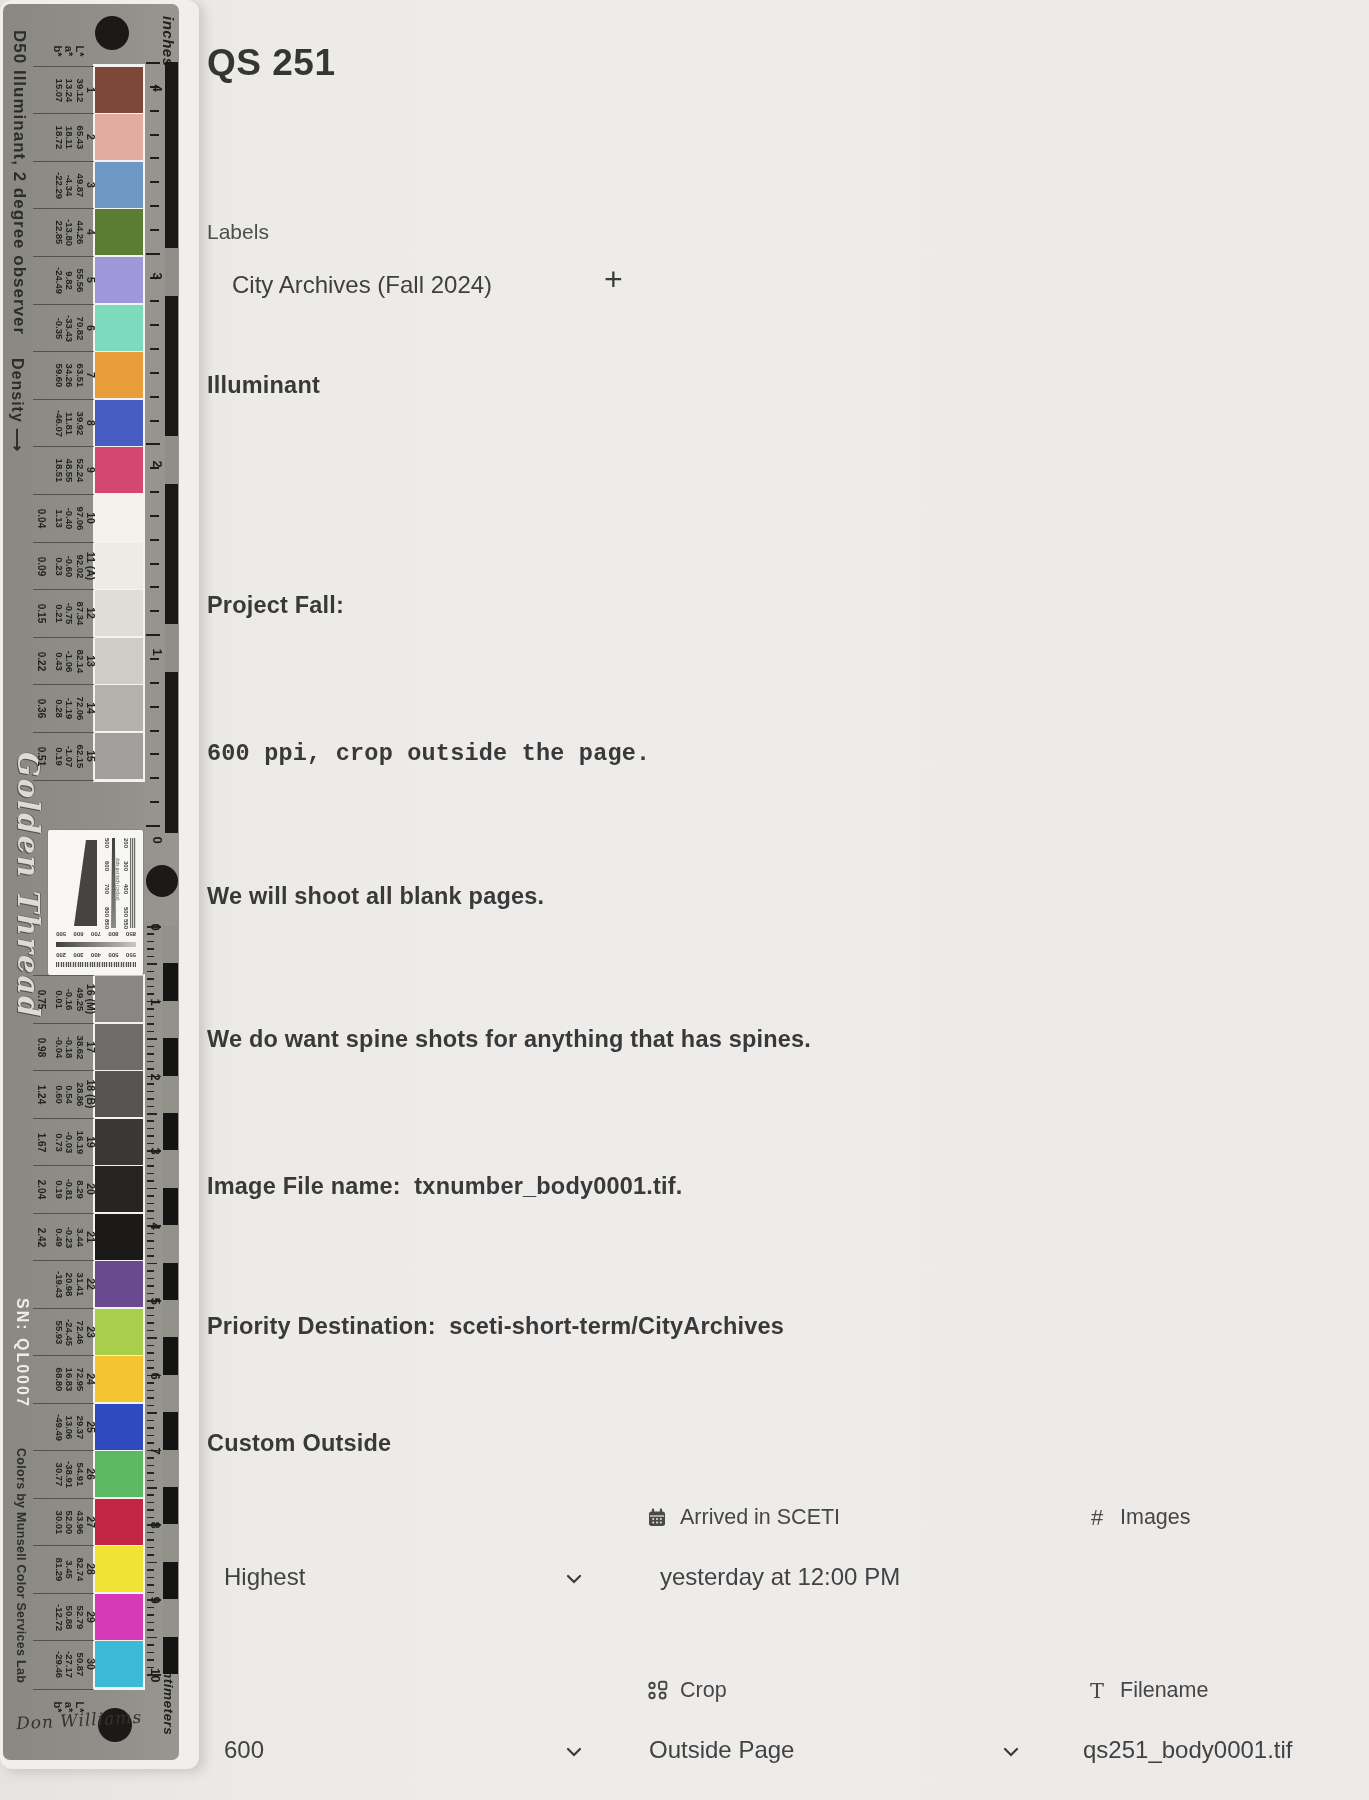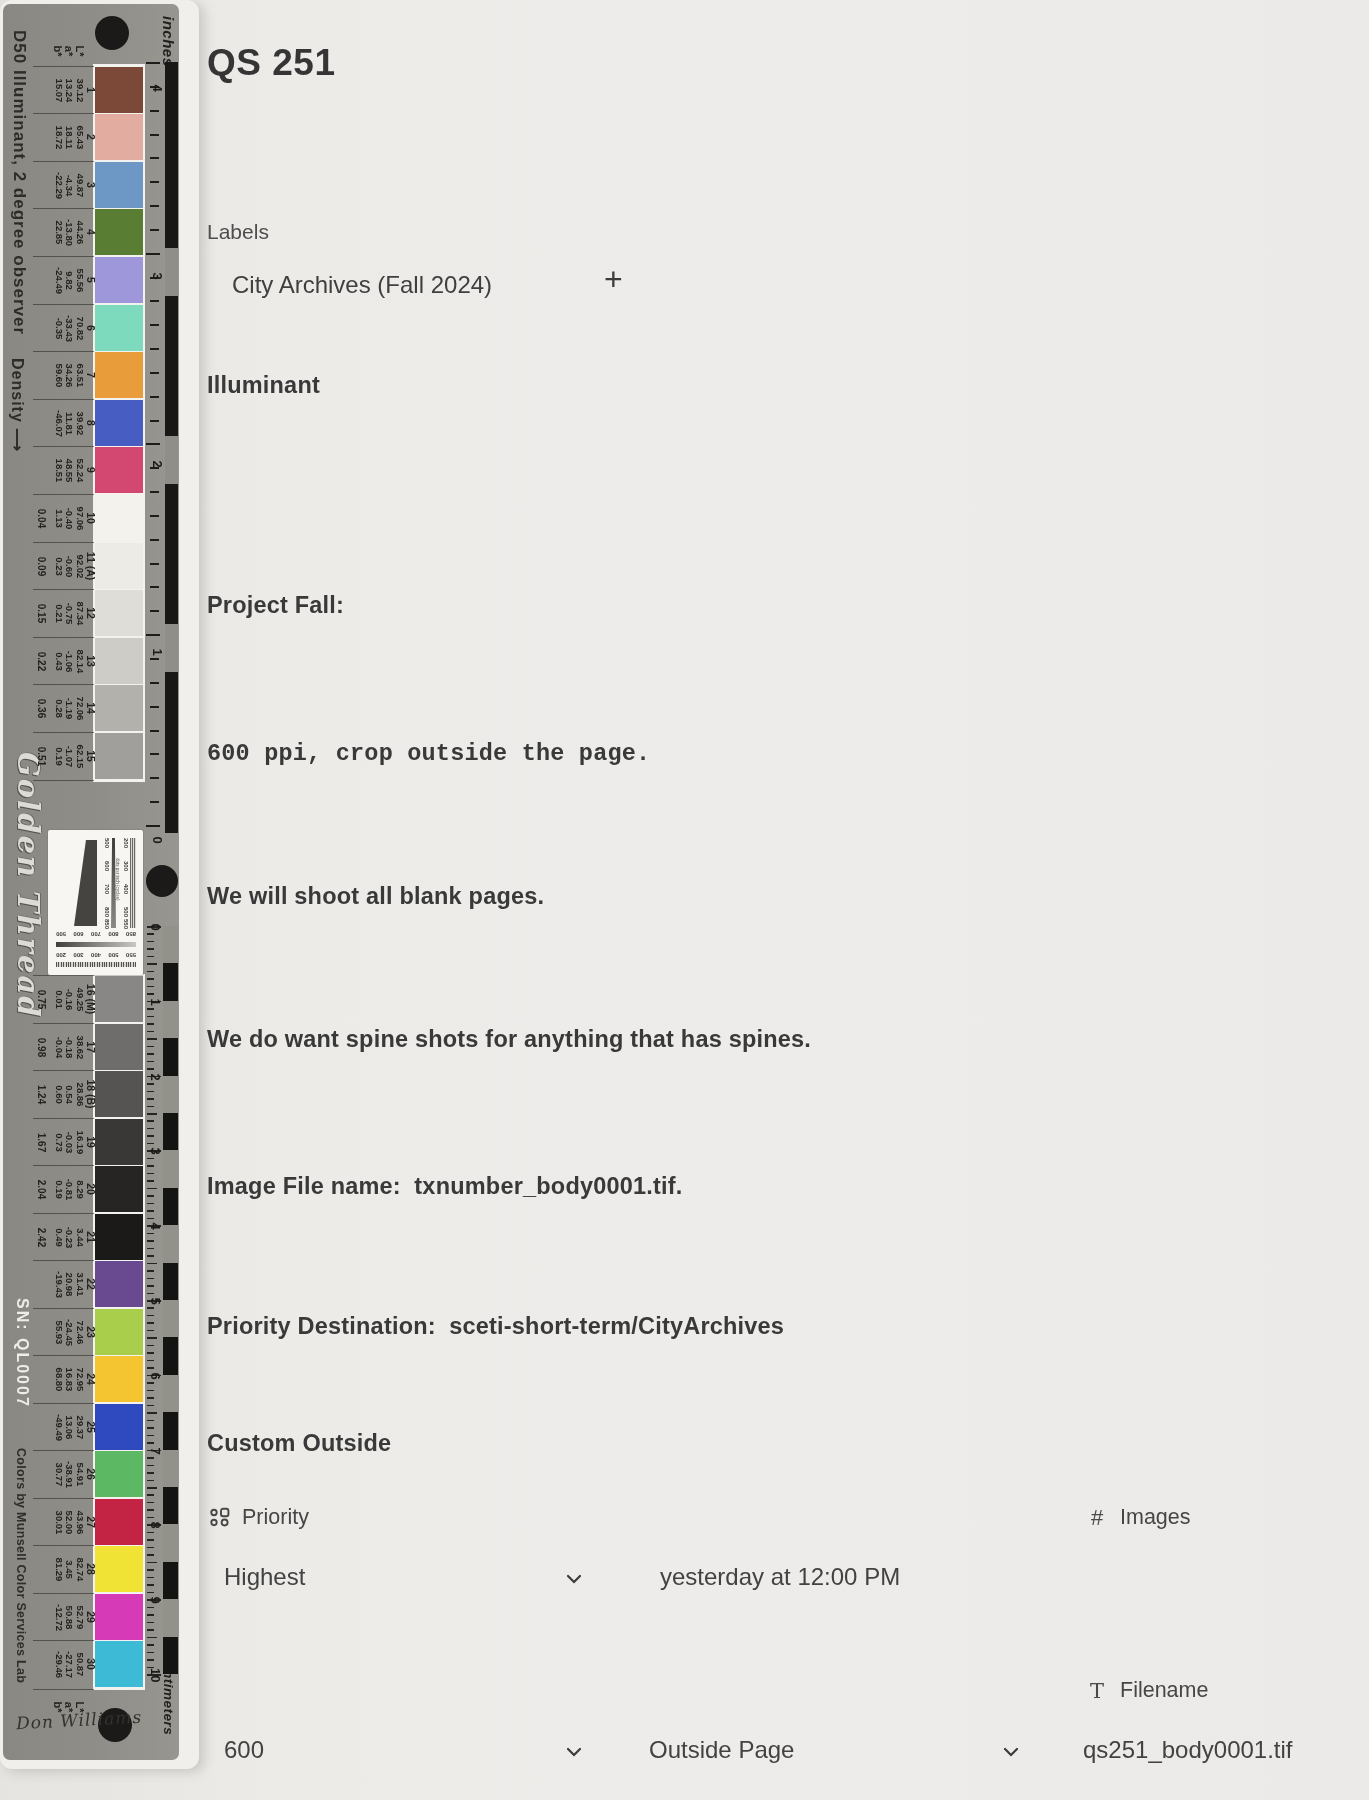--- a/index.html
+++ b/index.html
@@ -560,65 +560,84 @@
 <div class="abs h" style="left:207px;top:592px;">Project Fall:</div>
 <div class="abs h" style="left:207px;top:740px;font-family:Liberation Mono, monospace;">600 ppi, crop outside the page.</div>
 <div class="abs h" style="left:207px;top:883px;">We will shoot all blank pages.</div>
 <div class="abs h" style="left:207px;top:1026px;">We do want spine shots for anything that has spines.</div>
 <div class="abs h" style="left:207px;top:1173px;">Image File name:  txnumber_body0001.tif.</div>
 <div class="abs h" style="left:207px;top:1313px;">Priority Destination:  sceti-short-term/CityArchives</div>
 
 <div class="abs h" style="left:207px;top:1430px;">Custom Outside</div>
 
 <div class="field" style="left:207px;top:1505px;">
+  <div class="fvalue" style="left:17px;">
+    <span>Highest</span>
+  </div>
+  <svg class="chev" style="left:358px;top:67px;" viewBox="0 0 18 12" fill="none" stroke="#3b3b3b" stroke-width="2.2" stroke-linecap="round">
+      <polyline points="3,3 9,9 15,3"></polyline>
+    </svg>
+</div>
+
+<div class="field" style="left:645px;top:1505px;">
+  <div class="flabel">
+    <span class="ic">
+      <svg width="22" height="22" viewBox="0 0 22 22">
+        <line x1="7" y1="2.5" x2="7" y2="6" stroke="#4a4a48" stroke-width="2.2" stroke-linecap="round"></line>
+        <line x1="15" y1="2.5" x2="15" y2="6" stroke="#4a4a48" stroke-width="2.2" stroke-linecap="round"></line>
+        <rect x="3" y="4.5" width="16" height="14.5" rx="2.5" fill="#4a4a48"></rect>
+        <line x1="4" y1="9" x2="18" y2="9" stroke="#edecea" stroke-width="1.2"></line>
+        <g fill="#edecea">
+            <circle cx="7.2" cy="12" r="1"></circle>
+            <circle cx="11" cy="12" r="1"></circle>
+            <circle cx="14.8" cy="12" r="1"></circle>
+        <circle cx="7.2" cy="15.5" r="1"></circle>
+            <circle cx="11" cy="15.5" r="1"></circle>
+            <circle cx="14.8" cy="15.5" r="1"></circle>
+          </g>
+      </svg>
+      </span>
+    <span>Arrived in SCETI</span>
+  </div>
+  <div class="fvalue" style="left:15px;">
+    <span>yesterday at 12:00 PM</span>
+  </div>
+</div>
+
+<div class="field" style="left:1085px;top:1505px;">
+  <div class="flabel">
+    <span class="ic glyph-ic">#</span>
+    <span>Images</span>
+  </div>
+  <div class="fvalue" style="left:15px;">
+    <span></span>
+  </div>
+</div>
+
+<div class="field" style="left:207px;top:1678px;">
+  <div class="fvalue" style="left:17px;">
+    <span>600</span>
+  </div>
+  <svg class="chev" style="left:358px;top:67px;" viewBox="0 0 18 12" fill="none" stroke="#3b3b3b" stroke-width="2.2" stroke-linecap="round">
+      <polyline points="3,3 9,9 15,3"></polyline>
+    </svg>
+</div>
+
+<div class="field" style="left:645px;top:1678px;">
   <div class="flabel">
     <span class="ic">
       <svg width="21" height="21" viewBox="0 0 21 21" fill="none" stroke="#474747" stroke-width="1.9">
         <circle cx="5" cy="5.5" r="2.7"></circle>
           <rect x="12" y="1.8" width="7.4" height="7.4" rx="2"></rect>
         <circle cx="5" cy="15.5" r="2.7"></circle>
           <circle cx="15.6" cy="15.5" r="3"></circle>
       </svg>
       </span>
-    <span>Priority</span>
-  </div>
-  <div class="fvalue" style="left:17px;">
-    <span>Highest</span>
-  </div>
-  <svg class="chev" style="left:358px;top:67px;" viewBox="0 0 18 12" fill="none" stroke="#3b3b3b" stroke-width="2.2" stroke-linecap="round">
-      <polyline points="3,3 9,9 15,3"></polyline>
-    </svg>
-</div>
-
-<div class="field" style="left:645px;top:1505px;">
-  <div class="fvalue" style="left:15px;">
-    <span>yesterday at 12:00 PM</span>
-  </div>
-</div>
-
-<div class="field" style="left:1085px;top:1505px;">
-  <div class="flabel">
-    <span class="ic glyph-ic">#</span>
-    <span>Images</span>
-  </div>
-  <div class="fvalue" style="left:15px;">
-    <span></span>
-  </div>
-</div>
-
-<div class="field" style="left:207px;top:1678px;">
-  <div class="fvalue" style="left:17px;">
-    <span>600</span>
-  </div>
-  <svg class="chev" style="left:358px;top:67px;" viewBox="0 0 18 12" fill="none" stroke="#3b3b3b" stroke-width="2.2" stroke-linecap="round">
-      <polyline points="3,3 9,9 15,3"></polyline>
-    </svg>
-</div>
-
-<div class="field" style="left:645px;top:1678px;">
+    <span>Crop</span>
+  </div>
   <div class="fvalue" style="left:4px;">
     <span>Outside Page</span>
   </div>
   <svg class="chev" style="left:357px;top:67px;" viewBox="0 0 18 12" fill="none" stroke="#3b3b3b" stroke-width="2.2" stroke-linecap="round">
       <polyline points="3,3 9,9 15,3"></polyline>
     </svg>
 </div>
 
 <div class="field" style="left:1085px;top:1678px;">
   <div class="flabel">

